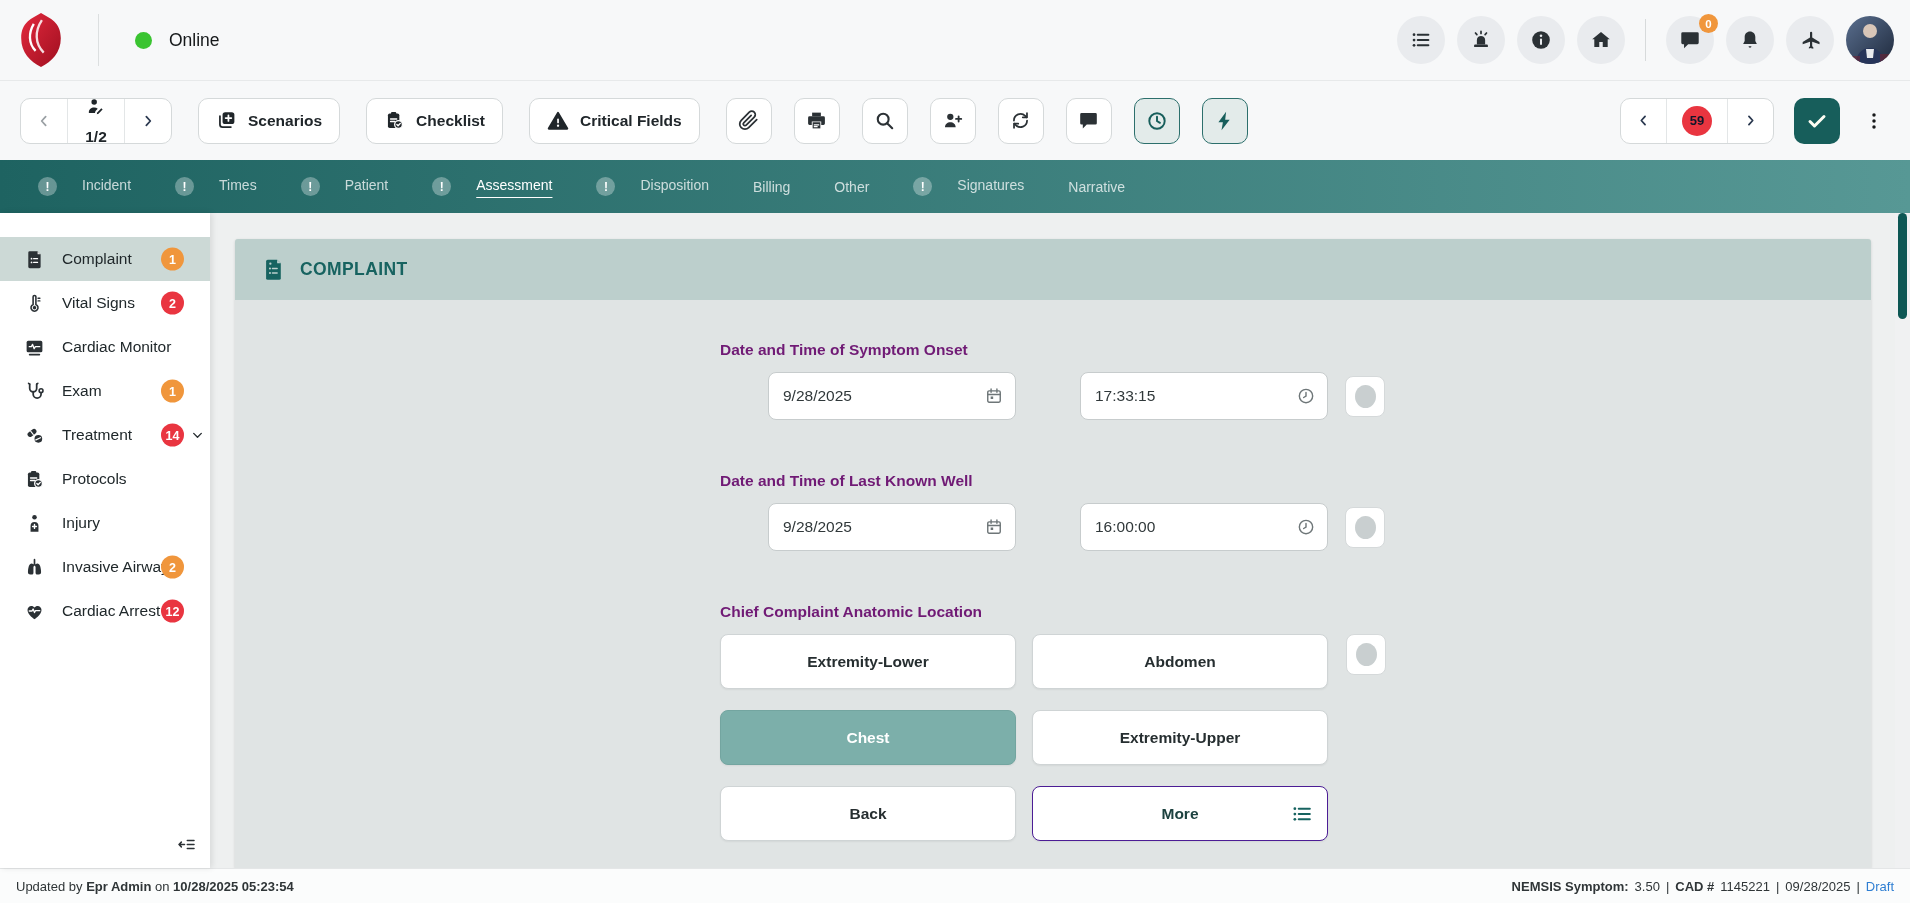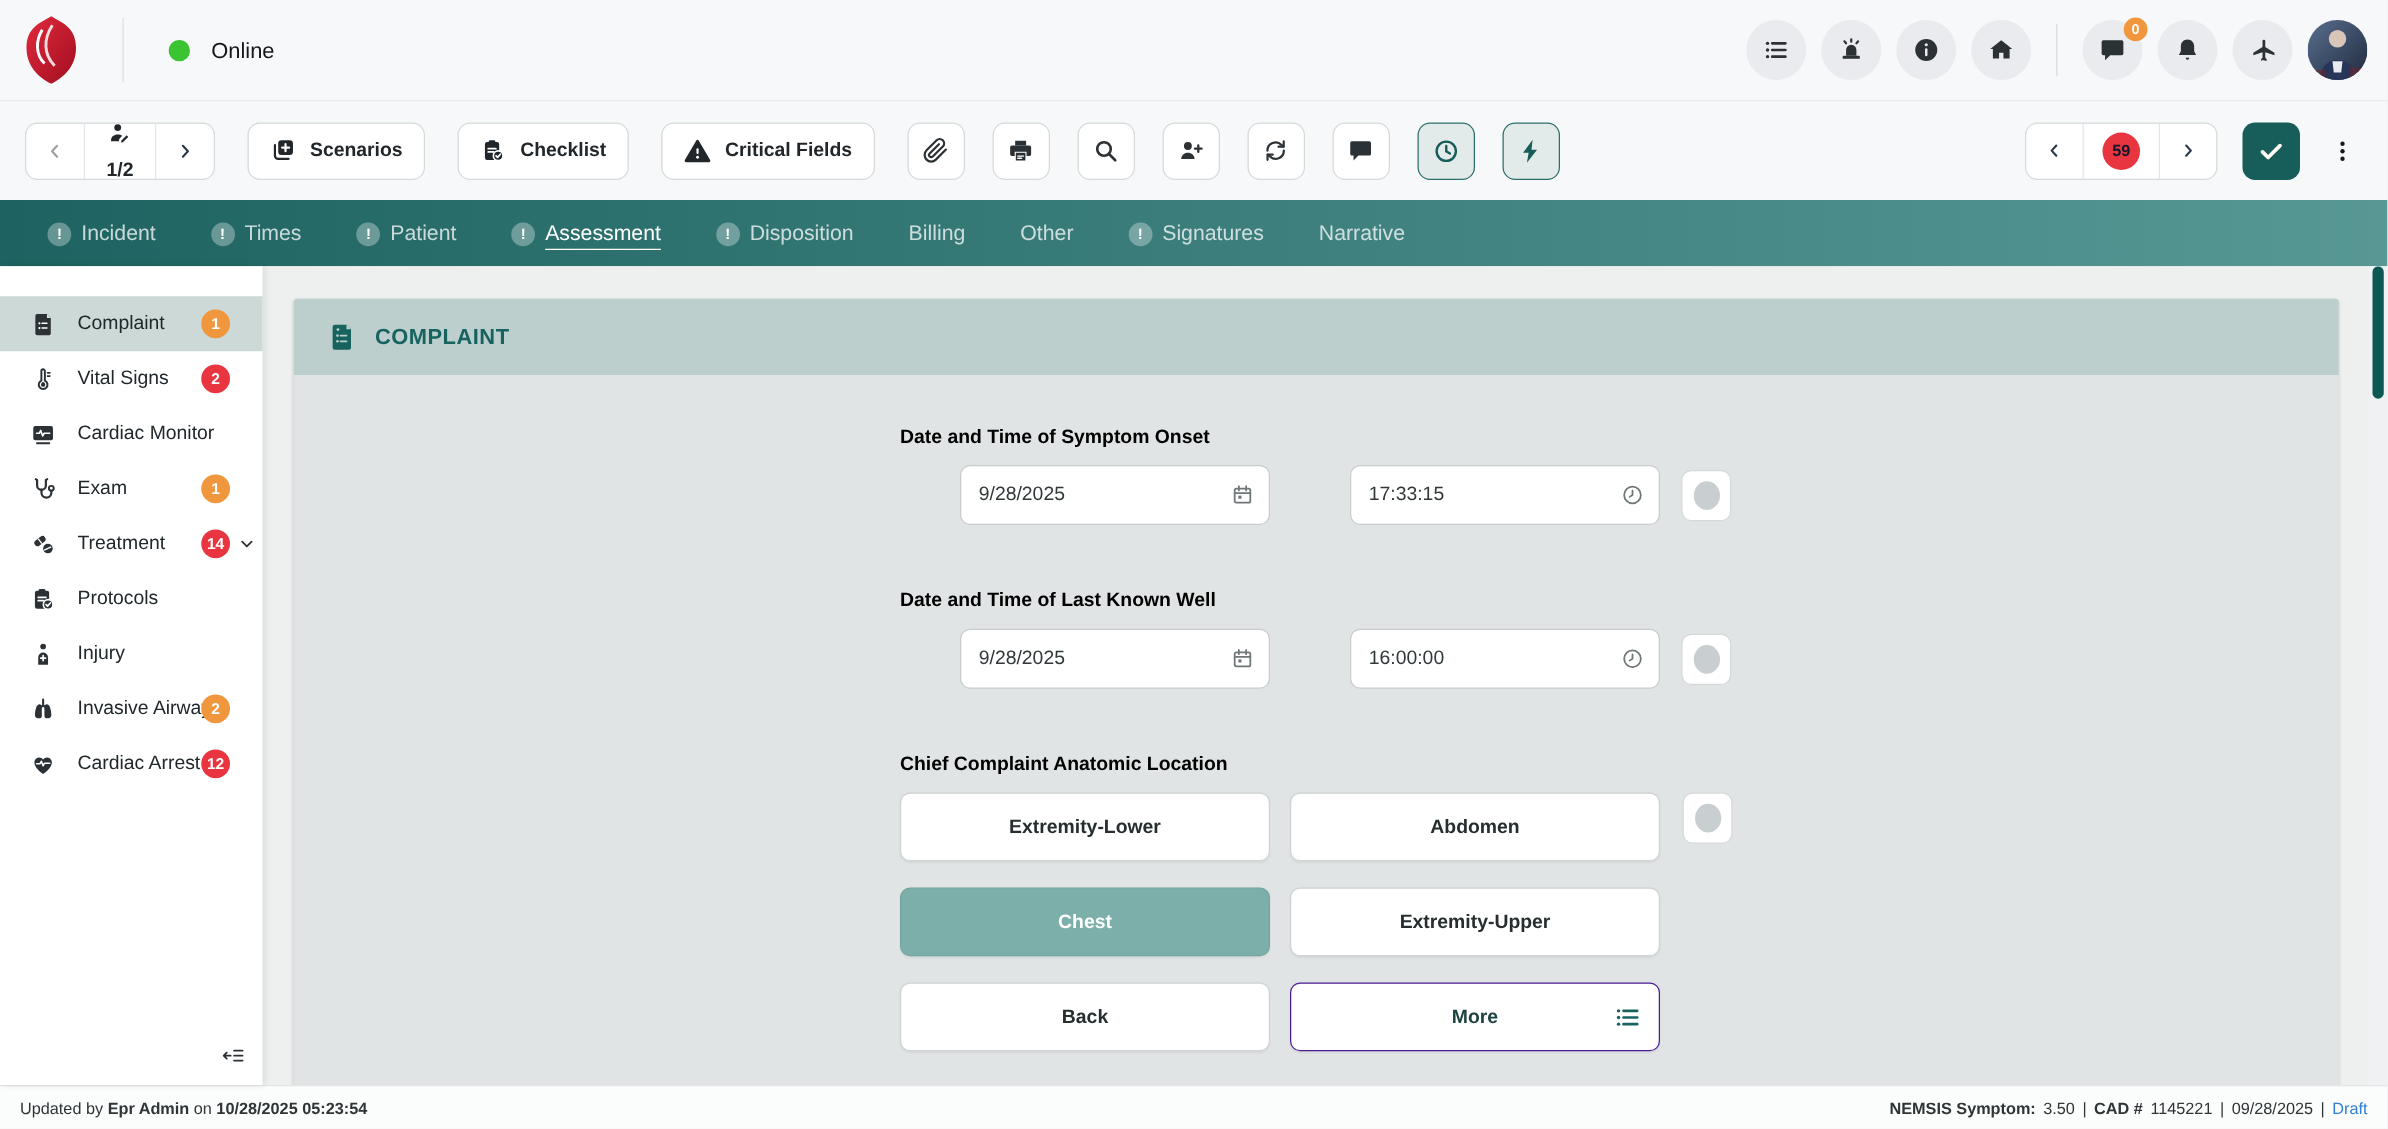--- a/index.html
+++ b/index.html
@@ -46,21 +46,21 @@
   .toolbar-right { margin-left:auto; display:flex; align-items:center; gap:20px; }
   .err-badge { width:30px; height:30px; border-radius:50%; background:#e93540; color:#0f172a;
     font-size:13px; font-weight:700; display:flex; align-items:center; justify-content:center; }
   .check-btn { width:46px; height:46px; border-radius:10px; background:#175e5b; color:#fdfdf3;
     display:flex; align-items:center; justify-content:center; cursor:pointer; }
   .kebab { color:#17191b; padding:4px; cursor:pointer; }
 
   
   .tabbar { height:53px; background:linear-gradient(90deg,#1e6361,#579895);
     display:flex; align-items:center; gap:44px; padding:0 0 0 38px; }
-  .tab { display:flex; align-items:flex-end; gap:8px; font-size:17px; color:rgba(255,255,255,.75); cursor:pointer; }
+  .tab { display:flex; align-items:flex-start; gap:25px; font-size:14px; color:rgba(255,255,255,.75); cursor:pointer; }
   .alert-dot { width:19px; height:19px; border-radius:50%; background:rgba(255,255,255,.32);
     color:#fff; font-weight:800; font-size:12px; display:flex; align-items:center; justify-content:center; }
   .alert-dot::before { content:"!"; }
   .tab.active { color:#fff; }
   .tab.active .tab-label { text-decoration:underline; text-underline-offset:7px; text-decoration-thickness:1px; }
 
   
   .content { flex:1; display:flex; position:relative; min-height:0; }
 
   .sidebar { width:210px; background:#fff; position:relative; padding-top:24px; z-index:2;
@@ -81,21 +81,21 @@
   .scroll-thumb { position:absolute; right:3px; top:0; width:9px; height:106px; border-radius:5px;
     background:#0d5754; cursor:grab; }
 
   .card { height:100%; background:#e0e4e4; border-radius:3px 3px 0 0; box-shadow:0 1px 3px rgba(0,0,0,.14); }
   .card-head { height:61px; background:#bccfcc; display:flex; align-items:center; gap:14px;
     padding:0 26px; color:#176360; border-radius:3px 3px 0 0; }
   .card-title { font-size:17.5px; font-weight:800; letter-spacing:.4px; color:#176360; }
   .card-body { padding:41px 0 0 485px; }
 
   .fgroup { margin-top:52px; } .fgroup:first-child { margin-top:0; }
-  .flabel { display:block; font-size:15.5px; font-weight:700; color:#000000; margin-bottom:13px; }
+  .flabel { display:block; font-size:15.5px; font-weight:700; color:#701a75; margin-bottom:13px; }
   .frow { display:flex; gap:16px; align-items:center; }
   .input-wrap { position:relative; width:296px; height:48px;padding-left:48px; }
   .fld { width:100%; height:100%; border:1px solid #c7cccd; border-radius:8px; background:#fff;
     padding:0 42px 0 14px; font-family:"Liberation Sans",sans-serif; font-size:15.5px; color:#30383a; outline:none; }
   .input-icon { position:absolute; right:12px; top:50%; transform:translateY(-50%); color:#6e7678; pointer-events:none; }
   .toggle-box { width:40px; height:41px; background:#fff; border:1px solid #d5d9da; border-radius:8px;
     margin-left:1px; display:flex; align-items:center; justify-content:center; cursor:pointer; flex:none; }
   .toggle-dot { width:21px; height:23px; border-radius:50%; background:#c9cfd0; }
 
   .loc-wrap { display:flex; gap:17px; align-items:flex-start; }

